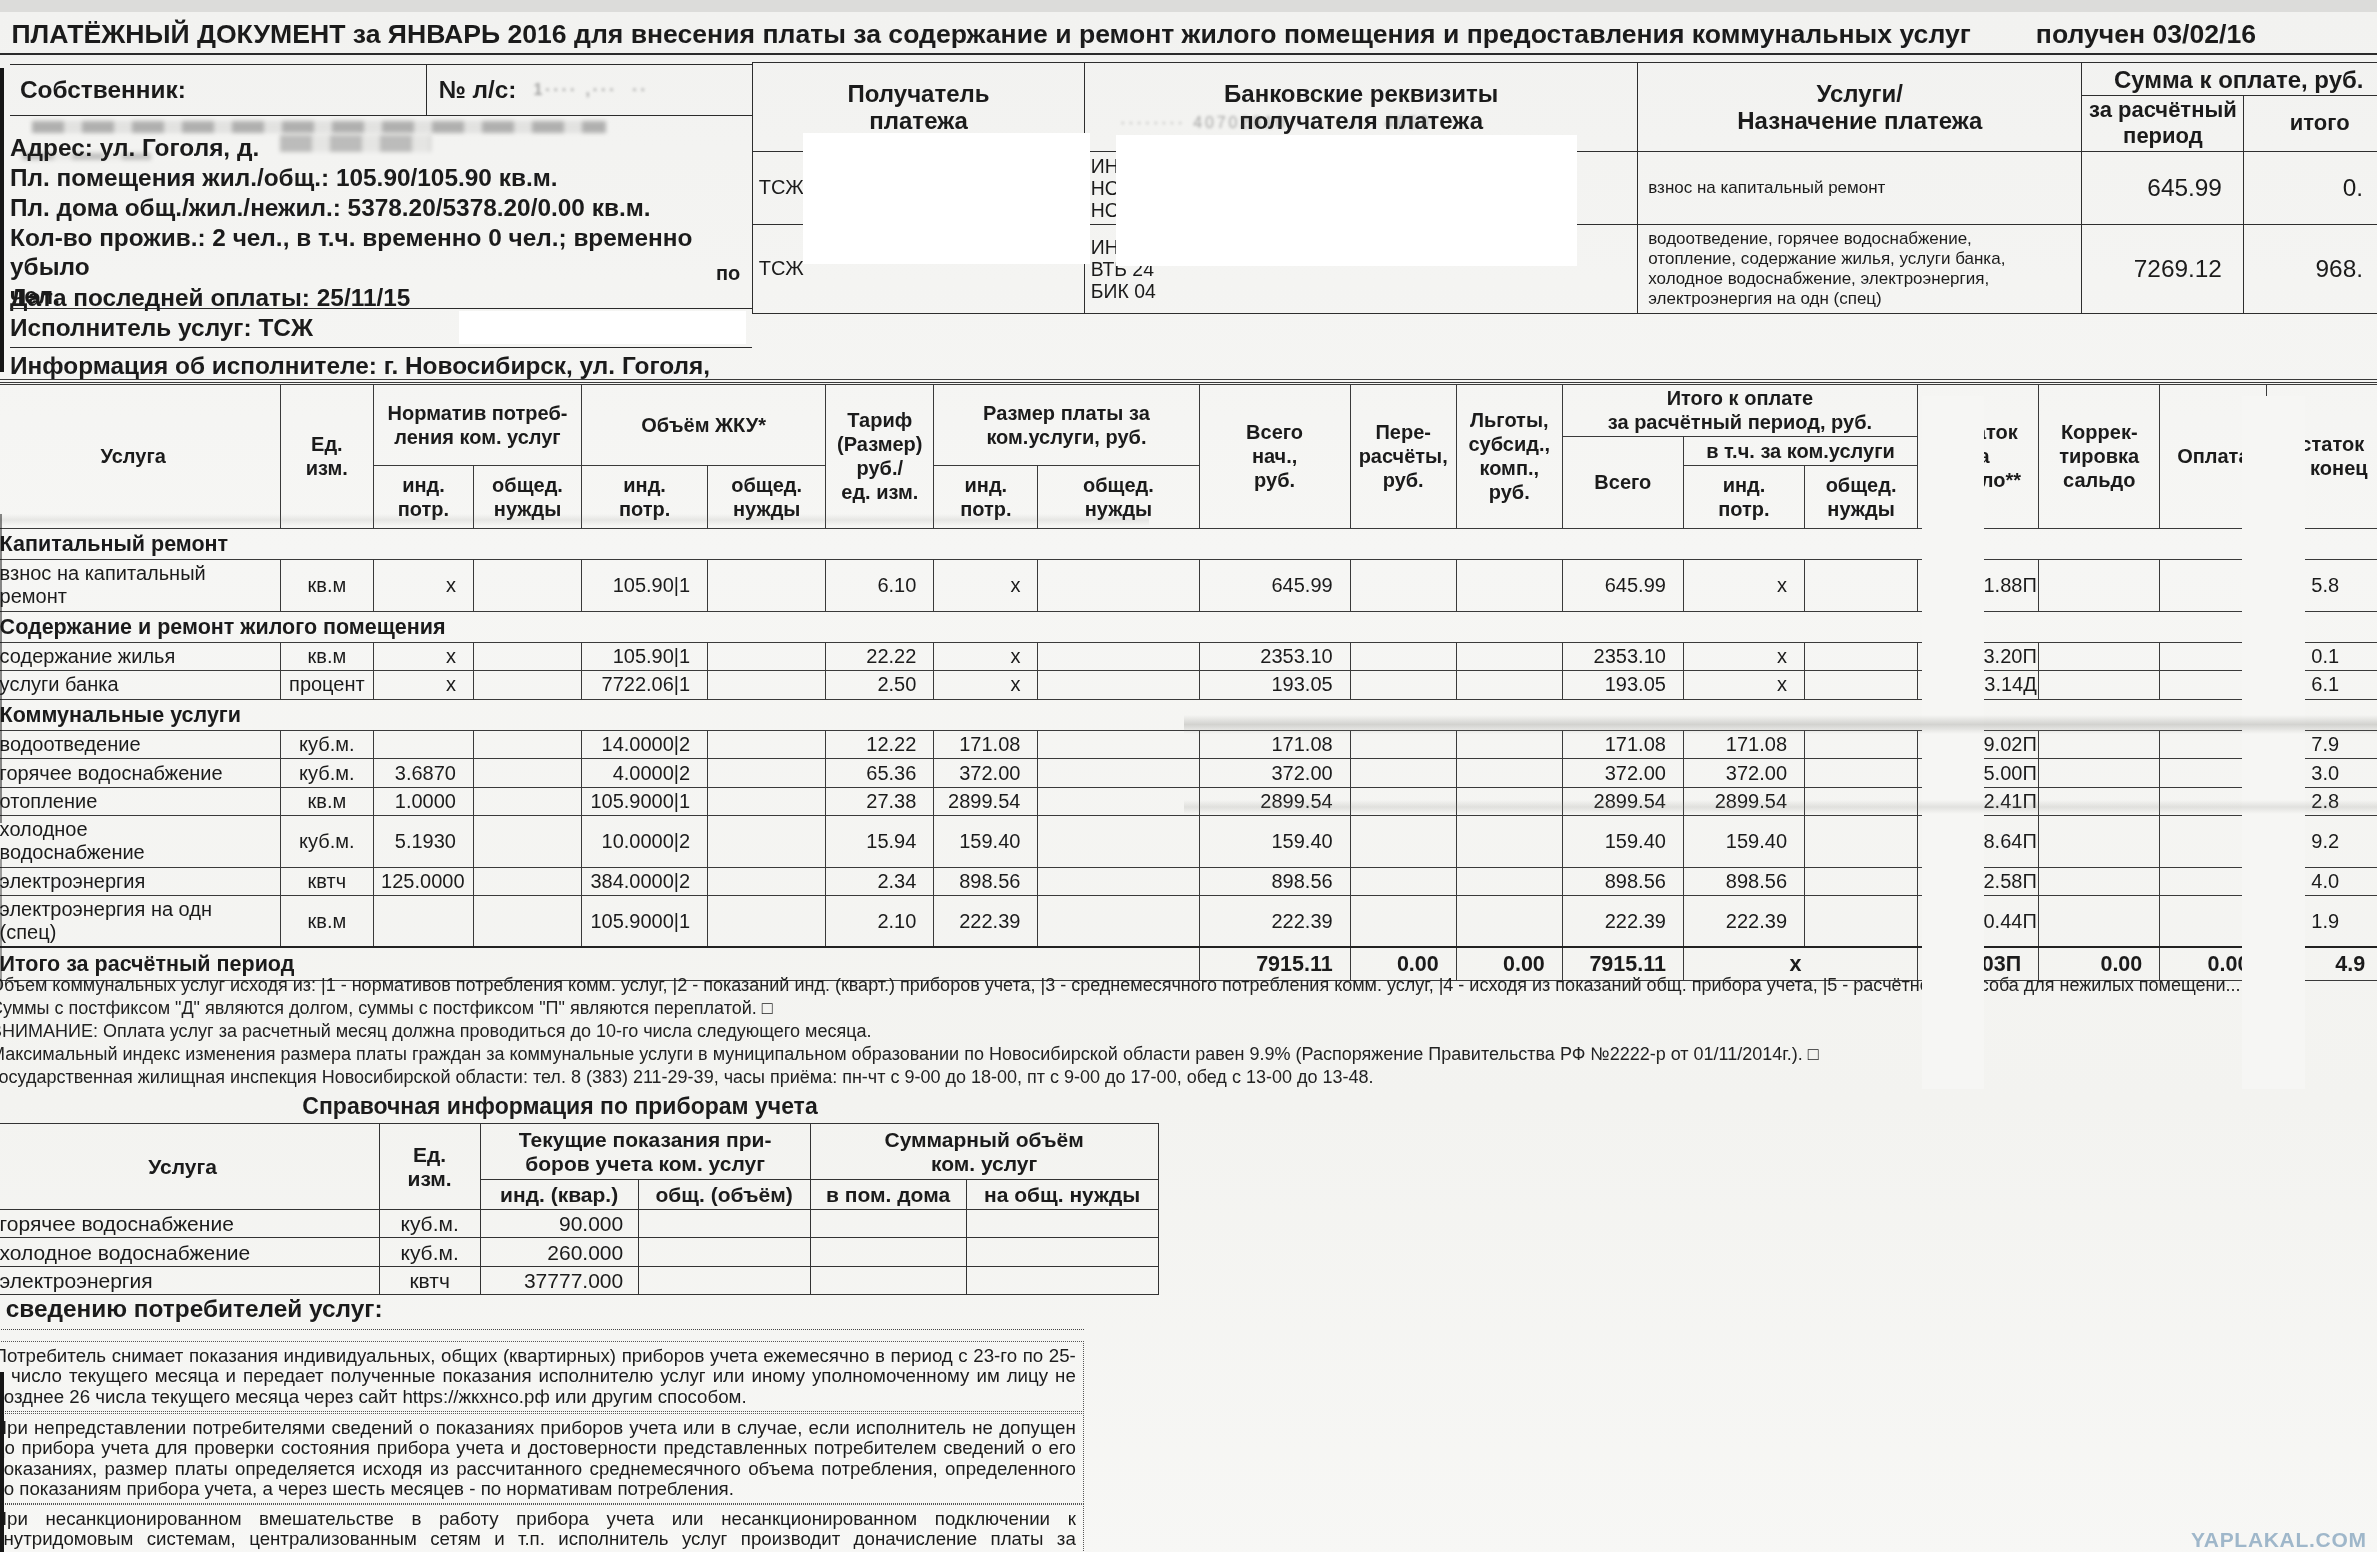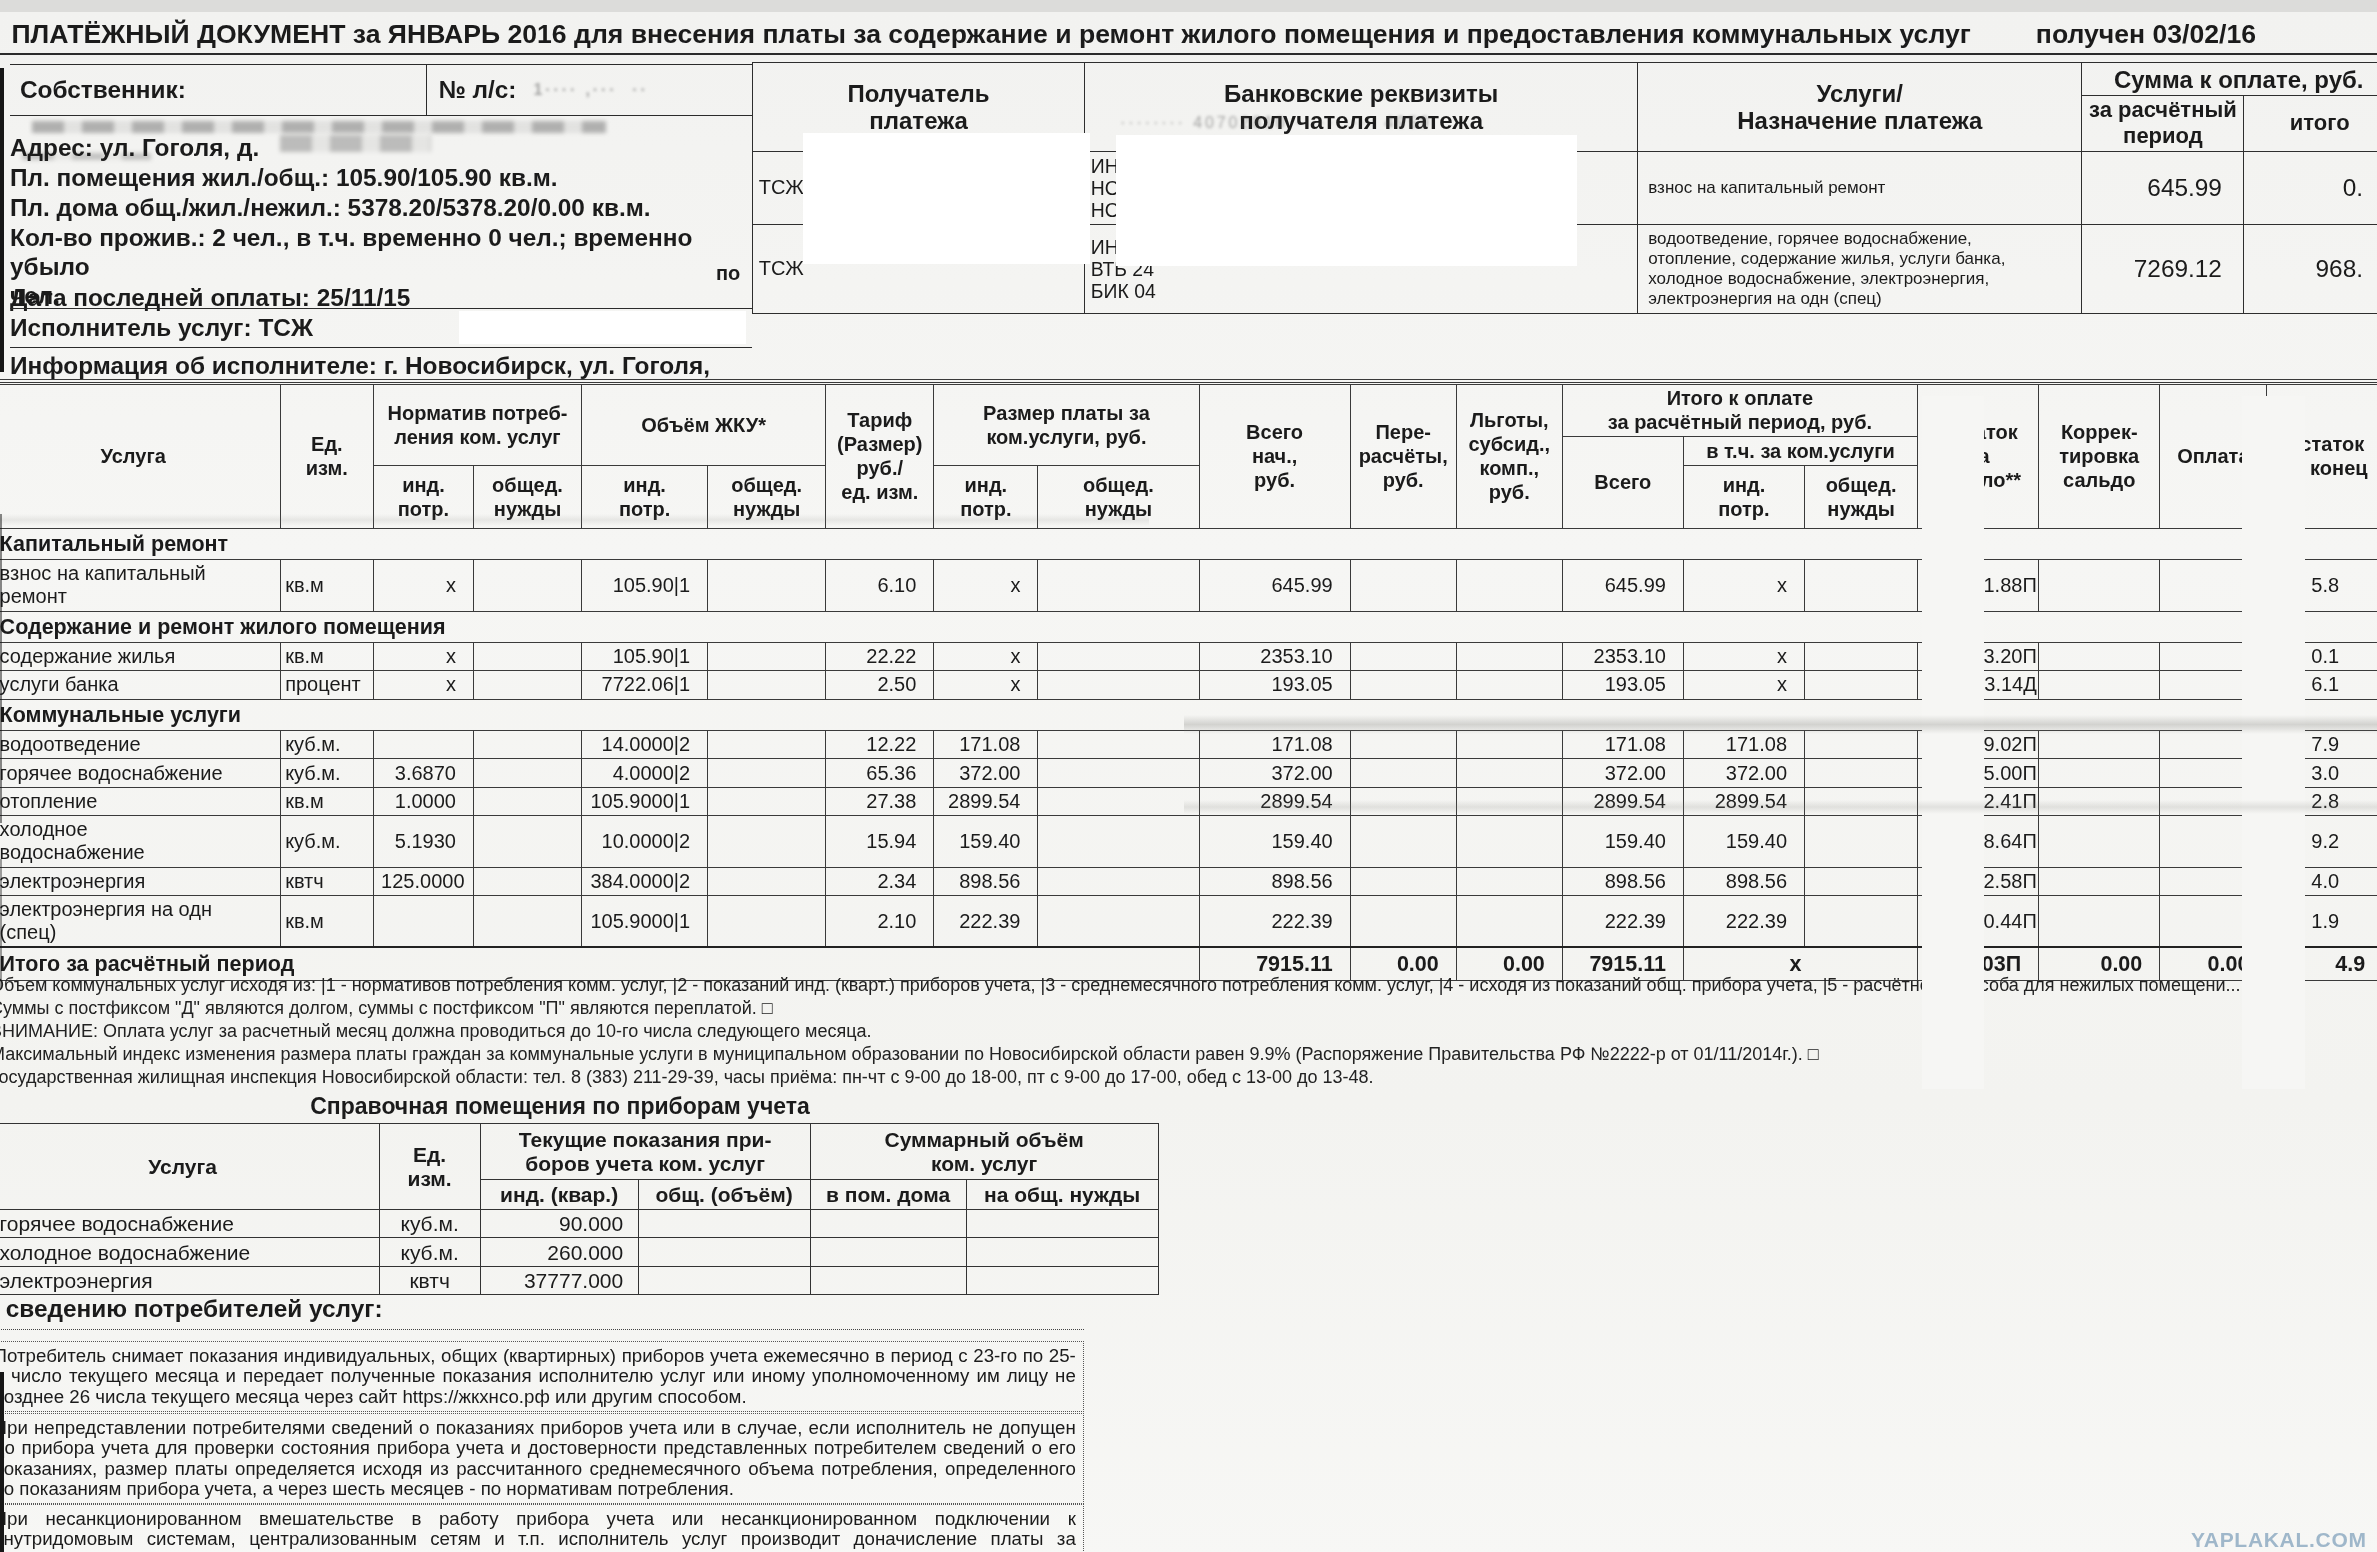--- a/index.html
+++ b/index.html
@@ -47,21 +47,21 @@
   
   .rule-a { left:0; top:367px; width:2377px; height:4.3px; border-top:1.4px solid #3a3a3a; border-bottom:1.4px solid #3a3a3a; }
   .mt { position:absolute; left:-14.4px; top:372px; width:2397px; border-collapse:collapse; table-layout:fixed; }
   .mt th, .mt td { border:1.4px solid #3a3a3a; overflow:hidden; }
   .mt thead th { font-size:20px; font-weight:bold; text-align:center; white-space:pre-line; line-height:24px; padding:1.4px 2.9px; }
   .mt thead tr.hr1 { height:37px; }
   .mt thead tr.hr2 { height:29px; }
   .mt thead tr.hr3 { height:63px; }
   .mt td { font-size:20px; line-height:23px; padding:2.2px 17px 2.2px 7.2px; }
   .mt td.svc { text-align:left; padding:2.2px 4.3px 2.2px 13px; white-space:pre-line; }
-  .mt td.ctr { padding:2.2px 4.3px; }
+  .mt td.ctr { text-align:center; padding:2.2px 4.3px; }
   .mt td.num { text-align:right; }
   .mt td.bstart { padding-right:1.4px; }
   .mt td.pay { padding-right:29px; }
   .mt td.endcol { padding-right:43px; border-right:none; }
   .mt tr.section td { font-size:21.5px; font-weight:bold; line-height:26px; padding:2.2px 4.3px 2.2px 13px; }
   .mt tr.totals td { font-weight:bold; border-top:2.9px solid #222; font-size:21.5px; padding:4.3px 17px 4.3px 7.2px; }
   .mt tr.totals td.label { text-align:left; padding-left:13px; }
   .mt tr.totals td.xspan { text-align:center; }
 
   
@@ -507,21 +507,21 @@
 
   <div class="abs fnotes">
 
   <div>Объем коммунальных услуг исходя из: |1 - нормативов потребления комм. услуг, |2 - показаний инд. (кварт.) приборов учета, |3 - среднемесячного потребления комм. услуг, |4 - исходя из показаний общ. прибора учета, |5 - расчётного способа для нежилых помещени....</div>
       <div>Суммы с постфиксом "Д" являются долгом, суммы с постфиксом "П" являются переплатой. □</div>
       <div>ВНИМАНИЕ: Оплата услуг за расчетный месяц должна проводиться до 10-го числа следующего месяца.</div>
       <div>Максимальный индекс изменения размера платы граждан за коммунальные услуги в муниципальном образовании по Новосибирской области равен 9.9% (Распоряжение Правительства РФ №2222-р от 01/11/2014г.). □</div>
       <div>Государственная жилищная инспекция Новосибирской области: тел. 8 (383) 211-29-39, часы приёма:  пн-чт с 9-00 до 18-00, пт с 9-00 до 17-00, обед с 13-00 до 13-48.</div>
     </div>
 
-  <div class="abs m-title">Справочная помещения по приборам учета</div>
+  <div class="abs m-title">Справочная информация по приборам учета</div>
   <table class="meters">
     <colgroup>
         <col style="width:393px">
         <col style="width:101px">
         <col style="width:158px">
         <col style="width:172px">
         <col style="width:156px">
         <col style="width:192px">
       </colgroup>
     <thead>

